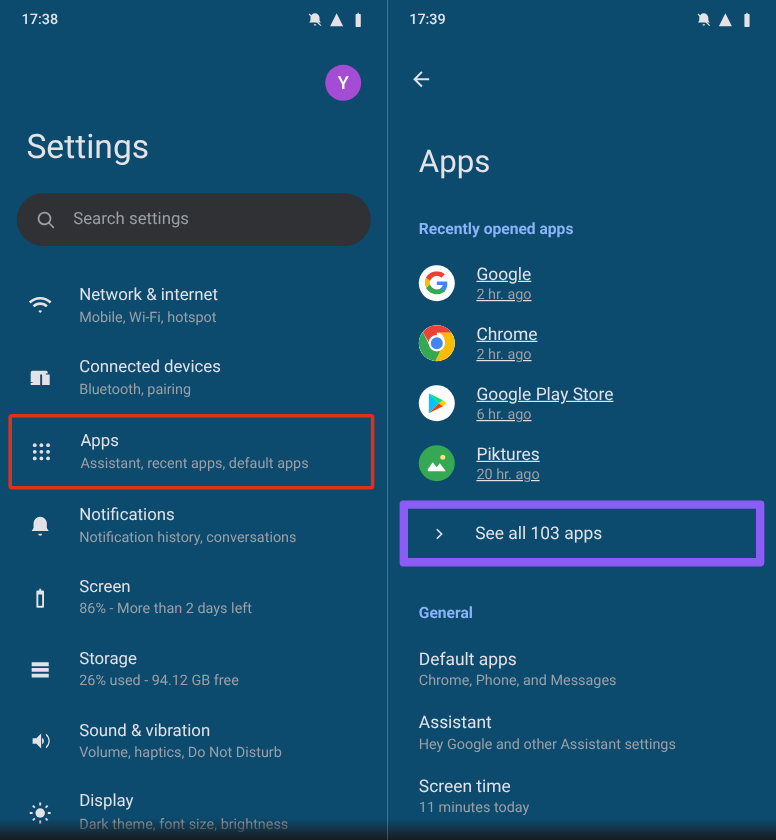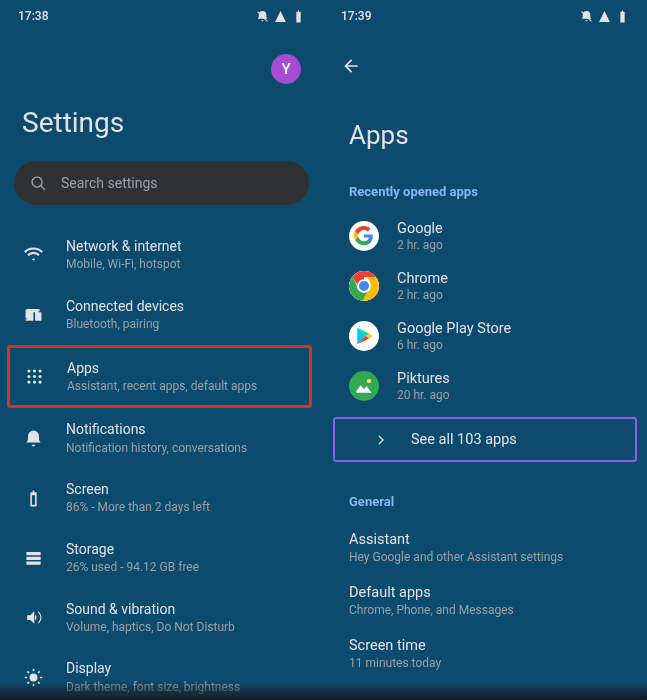--- a/index.html
+++ b/index.html
@@ -24,25 +24,25 @@
   .row .text-slot { flex:1; min-width:0; }
   .row .label { font-size:14px; color:#e3e2e6; line-height:1.3; }
   .row .sub { font-size:12px; color:#9aa0a6; margin-top:2px; line-height:1.3; }
   .highlight-box { border:3px solid #d9331a; border-radius:3px; margin:0 11px 0 7px; }
   .highlight-box .row { padding:11px 8px 11px 13px; }
   .back-nav { padding:26px 0 0 18px; }
   .back-nav svg { width:20px; height:20px; fill:#e3e2e6; }
   .apps-title { font-size:26px; font-weight:400; padding:40px 0 0 26px; color:#e3e2e6; }
   .section-header { font-size:13px; color:#8ab4f8; padding:34px 0 12px 26px; font-weight:700; }
   .section-header.general { color:#8ab4f8; padding-top:20px; }
-  .app-row { display:flex; align-items:center; padding:9px 20px 9px 26px; gap:18px; }
+  .app-row { display:flex; align-items:center; padding:9px 20px 9px 26px; gap:18px;text-decoration:underline; }
   .app-icon { width:30px; height:30px; border-radius:50%; display:flex; align-items:center; justify-content:center; overflow:hidden; flex-shrink:0; }
   .app-text .name { font-size:14.5px; color:#e3e2e6; }
   .app-text .meta { font-size:12px; color:#9aa0a6; margin-top:1px; }
-  .see-all-box { border:2px solid #8b5cf6; border-radius:3px; margin:6px 10px 12px 10px;padding-left:20px; }
+  .see-all-box { border:7px solid #8b5cf6; border-radius:3px; margin:6px 10px 12px 10px; }
   .see-all { display:flex; align-items:center; padding:12px 8px 12px 18px; gap:22px; }
   .see-all svg { width:16px; height:16px; fill:#e3e2e6; }
   .see-all .txt { font-size:14.5px; color:#e3e2e6; }
   .gen-row { padding:10px 20px 10px 26px; }
   .gen-row .name { font-size:14.5px; color:#e3e2e6; }
   .gen-row .meta { font-size:12px; color:#9aa0a6; margin-top:2px; }
   .cutoff { position:absolute; bottom:0; left:0; right:0; height:18px; background:linear-gradient(transparent,#191c1e); }
   
   .ico-google { background:#fff; }
   .ico-chrome { background:#fff; }
@@ -290,27 +290,27 @@
       <svg viewBox="0 0 24 24">
             <path d="M9 6l6 6-6 6" fill="none" stroke="#e3e2e6" stroke-width="2"></path>
           </svg>
       <div class="txt">See all 103 apps</div>
     </div>
   </div>
 
   <div class="section-header general">General</div>
 
   <div class="gen-row">
+    <div class="name">Default apps</div>
+    <div class="meta">Chrome, Phone, and Messages</div>
+  </div>
+
+  <div class="gen-row">
     <div class="name">Assistant</div>
     <div class="meta">Hey Google and other Assistant settings</div>
-  </div>
-
-  <div class="gen-row">
-    <div class="name">Default apps</div>
-    <div class="meta">Chrome, Phone, and Messages</div>
   </div>
 
   <div class="gen-row">
     <div class="name">Screen time</div>
     <div class="meta">11 minutes today</div>
   </div>
 
   <div class="cutoff"></div>
 </div>
 

